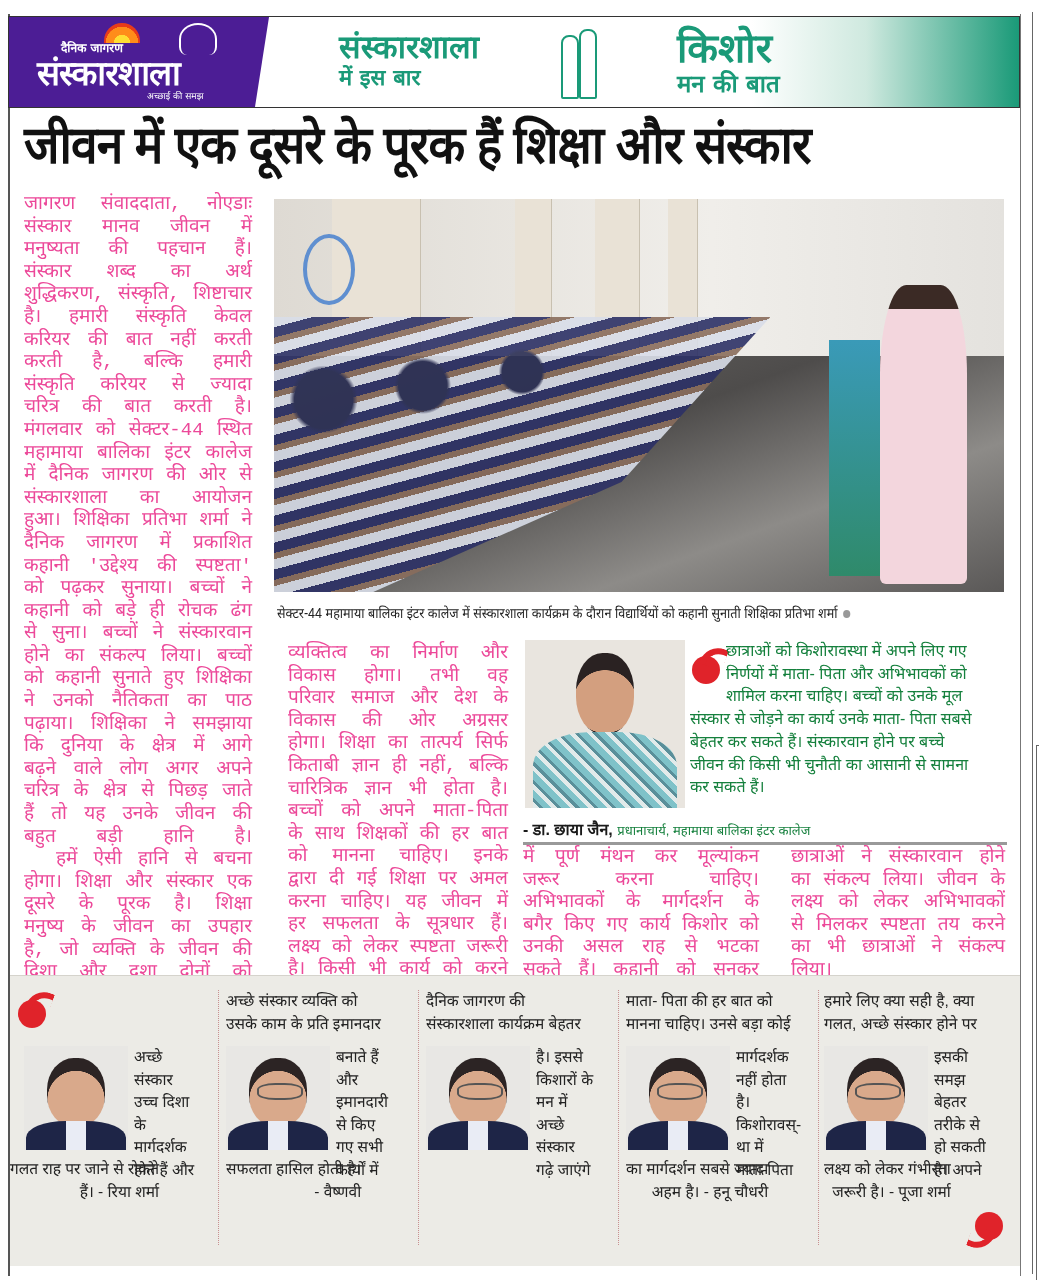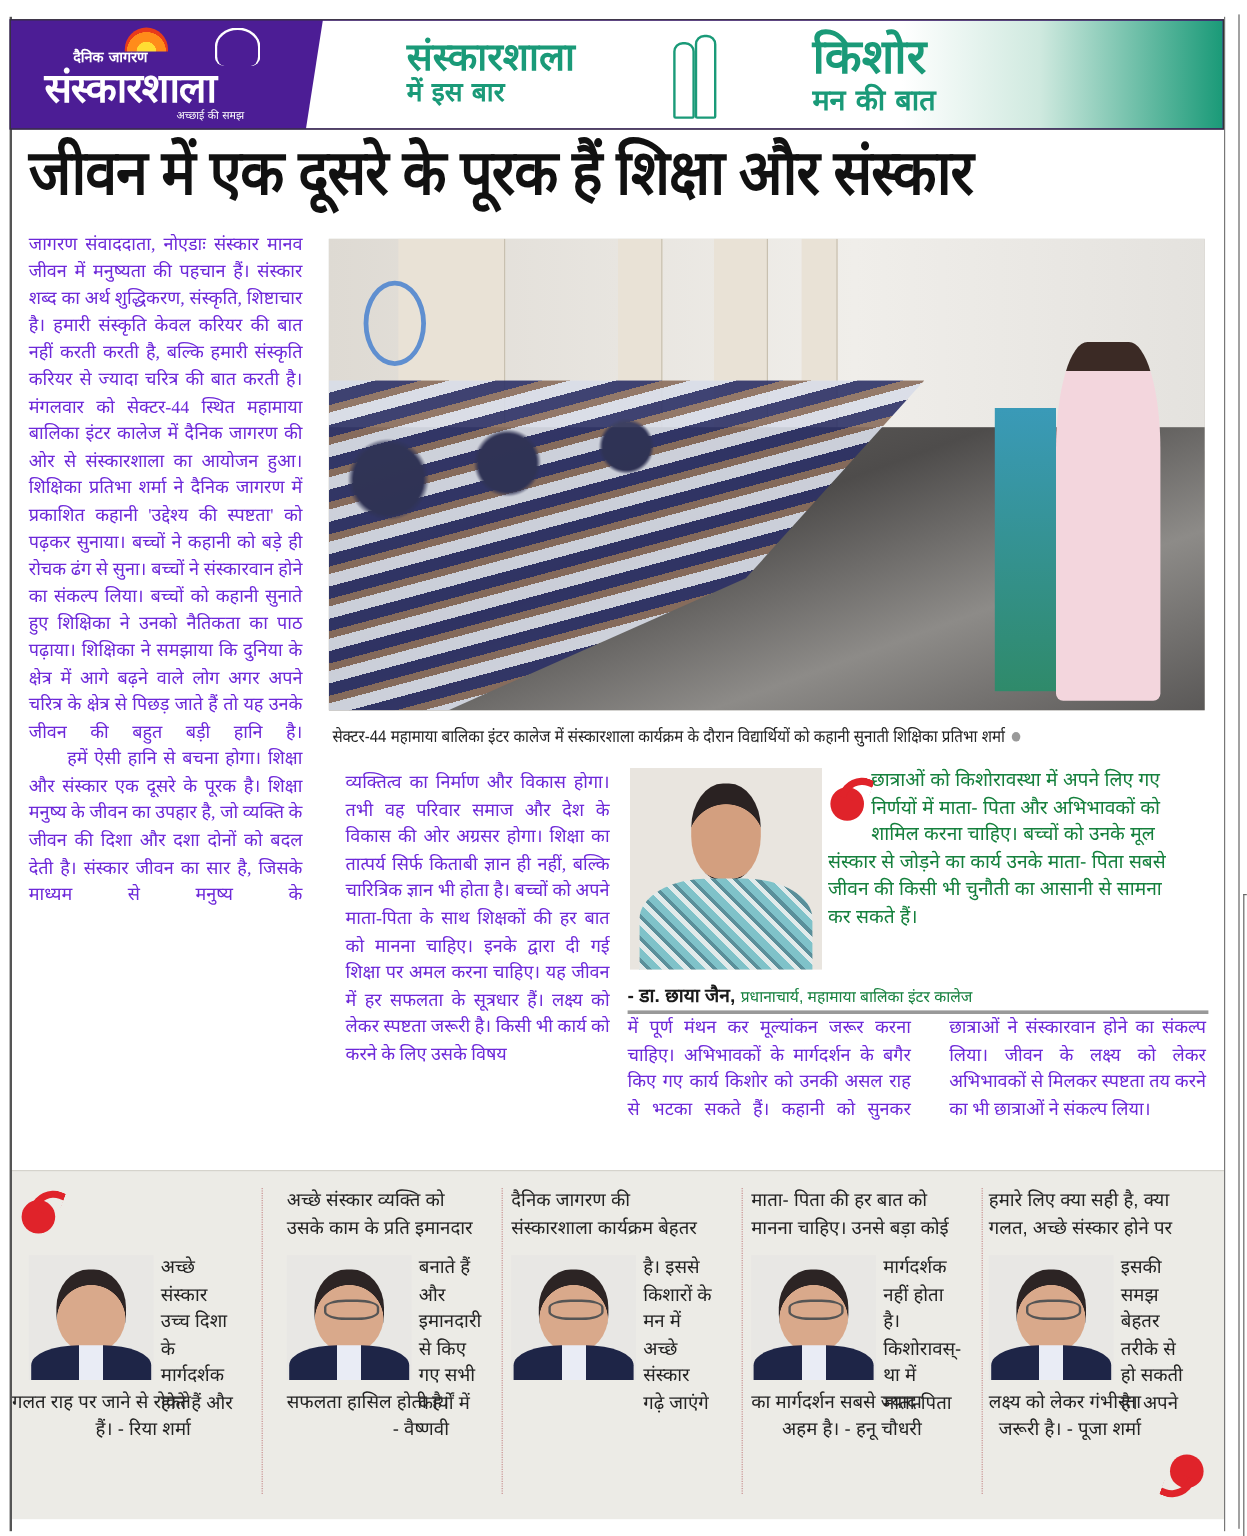--- a/index.html
+++ b/index.html
@@ -21,21 +21,21 @@
   .mid-title .l2{font-size:22px;line-height:26px;}
   .kids{position:absolute;left:548px;top:6px;width:44px;height:80px;}
   .kid{position:absolute;bottom:4px;width:14px;height:60px;border:2px solid #1a9a78;border-radius:8px 8px 2px 2px;}
   .kid.a{left:4px;} .kid.b{left:22px;height:66px;}
   .kishor{position:absolute;left:668px;top:10px;color:#1a9a78;font-weight:bold;}
   .kishor .l1{font-size:40px;line-height:42px;}
   .kishor .l2{font-size:24px;line-height:30px;}
   
   .headline{position:absolute;left:24px;top:110px;font-size:52px;font-weight:bold;letter-spacing:-1px;line-height:70px;color:#111;font-family:"Liberation Sans",sans-serif;transform:scaleX(0.92);transform-origin:left;}
   
-  .col{position:absolute;font-family:Liberation Serif, serif;font-size:15px;line-height:22.6px;color:#6d28d9;text-align:justify;text-align-last:justify;}
+  .col{position:absolute;font-family:Liberation Mono, monospace;font-size:19px;line-height:22.6px;color:#ec4899;text-align:justify;text-align-last:justify;}
   .col p{margin:0;}
   .col p.last{text-align-last:left;margin-left:16px;}
   .indent{text-indent:32px;}
   .col1{left:24px;top:193px;width:228px;}
   .col2{left:272px;top:642px;width:236px;}
   .col3{left:523px;top:846px;width:236px;}
   .col4{left:775px;top:846px;width:230px;}
   
   .main-photo{position:absolute;left:274px;top:199px;width:730px;height:393px;overflow:hidden;background:#c9c5bd;}
   .mp-wall{position:absolute;left:0;top:0;width:100%;height:45%;background:linear-gradient(90deg,#dedad3,#f0eeea 60%,#e4e2de);}
@@ -138,20 +138,21 @@
   <div class="pp-head"></div>
   <div class="pp-body"></div>
 </div>
 <div class="quote-mark" style="left:692px;top:656px;"></div>
 <div class="pq">
   <div class="lines">
     <span style="padding-left:36px">छात्राओं को किशोरावस्था में अपने लिए गए</span>
     <span style="padding-left:36px">निर्णयों में माता- पिता और अभिभावकों को</span>
     <span style="padding-left:36px">शामिल करना चाहिए। बच्चों को उनके मूल</span>
     <span>संस्कार से जोड़ने का कार्य उनके माता- पिता सबसे</span>
+    <span>बेहतर कर सकते हैं। संस्कारवान होने पर बच्चे</span>
     <span>जीवन की किसी भी चुनौती का आसानी से सामना</span>
     <span>कर सकते हैं।</span>
   </div>
 </div>
 <div class="byline">
   <span class="name">- डा. छाया जैन,</span>
   <span class="role">प्रधानाचार्य, महामाया बालिका इंटर कालेज</span>
 </div>
 <div class="rule"></div>
 
@@ -183,21 +184,21 @@
     <span>के</span>
     <span>मार्गदर्शक</span>
     <span>होते हैं और</span>
   </div>
   <div class="bottom lines" style="left:-14px;">
     <span>गलत राह पर जाने से रोकते</span>
     <span>हैं। - रिया शर्मा</span>
   </div>
 </div>
 
-<div class="student" style="left:239px;">
+<div class="student" style="left:226px;">
   <div class="lines">
     <span>अच्छे संस्कार व्यक्ति को</span>
     <span>उसके काम के प्रति इमानदार</span>
   </div>
   <div class="photo">
     <div class="face"></div>
     <div class="glasses"></div>
     <div class="uniform"></div>
   </div>
   <div class="side lines">

